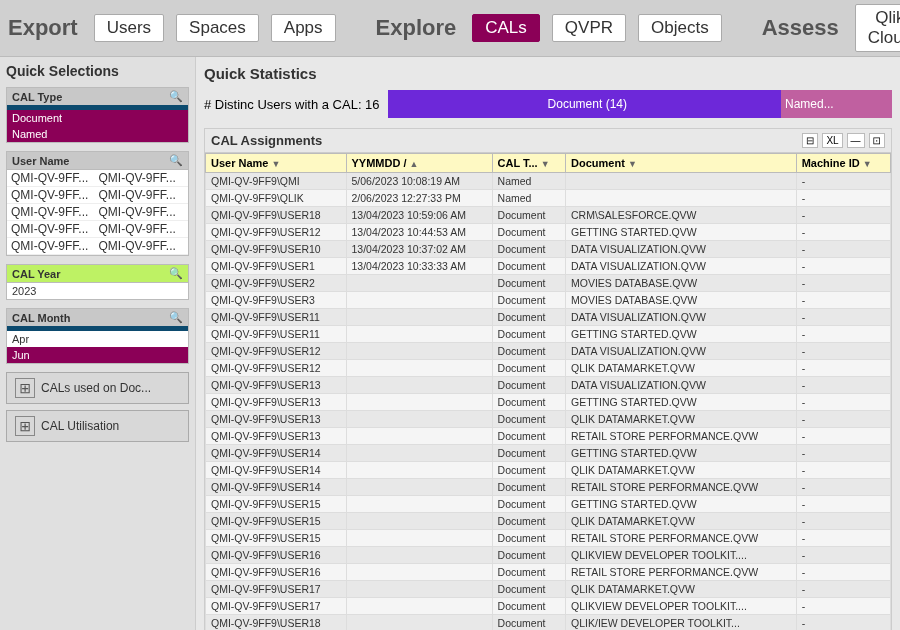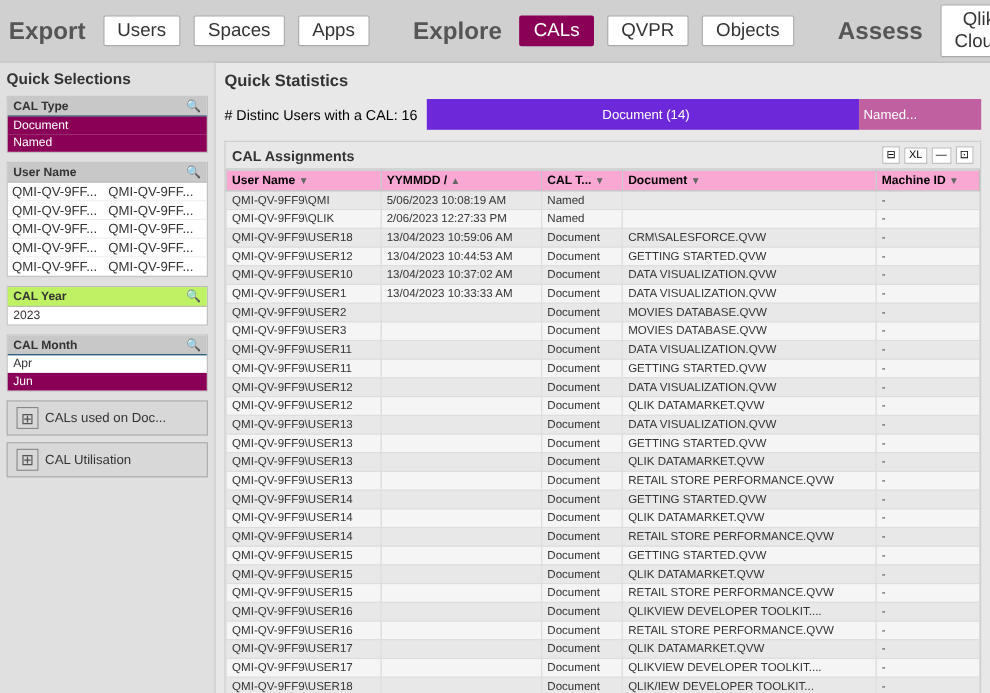--- a/index.html
+++ b/index.html
@@ -14,21 +14,21 @@
 
     
     .main-layout { display: flex; height: calc(630px - 40px); }
 
     
     .sidebar { width: 196px; background: #e0e0e0; padding: 6px; border-right: 1px solid #ccc; overflow-y: auto; flex-shrink: 0; }
 
     .quick-selections-title { font-size: 14px; font-weight: bold; color: #333; margin-bottom: 8px; }
 
     .filter-box { background: white; border: 1px solid #bbb; margin-bottom: 8px; }
-    .filter-header { display: flex; justify-content: space-between; align-items: center; background: #c8c8c8; padding: 2px 5px; border-bottom: 1px solid #0c4a6e; }
+    .filter-header { display: flex; justify-content: space-between; align-items: center; background: #c8c8c8; padding: 2px 5px; border-bottom: 5px solid #0c4a6e; }
     .filter-header-label { font-weight: bold; font-size: 11px; color: #333; }
     .filter-search-icon { color: #555; font-size: 11px; cursor: pointer; }
     .filter-item { padding: 2px 5px; font-size: 11px; color: #333; cursor: pointer; }
     .filter-item.selected { background: #8b0057; color: white; }
 
     .user-name-list { background: white; border: 1px solid #bbb; margin-bottom: 8px; }
     .user-name-header { display: flex; justify-content: space-between; align-items: center; background: #c8c8c8; padding: 2px 5px; border-bottom: 1px solid #bbb; }
     .user-row { display: flex; gap: 2px; padding: 1px 4px; font-size: 10px; color: #333; border-bottom: 1px solid #eee; }
     .user-cell { flex: 1; overflow: hidden; text-overflow: ellipsis; white-space: nowrap; }
 
@@ -50,21 +50,21 @@
     .stats-bar-named { background: #c060a0; height: 100%; display: flex; align-items: center; padding-left: 4px; color: white; font-size: 11px; width: 60px; }
 
     
     .cal-assignments-header { display: flex; justify-content: space-between; align-items: center; background: #e8e8e8; padding: 4px 6px; border: 1px solid #ccc; border-bottom: none; }
     .cal-assignments-title { font-size: 13px; font-weight: bold; color: #333; }
     .table-controls { display: flex; gap: 4px; align-items: center; font-size: 11px; color: #555; }
     .table-ctrl-btn { cursor: pointer; padding: 1px 3px; border: 1px solid #bbb; background: white; font-size: 10px; }
 
     .assignments-table-wrap { flex: 1; overflow-y: auto; border: 1px solid #ccc; }
     .assignments-table { width: 100%; border-collapse: collapse; }
-    .assignments-table th { background: #f9a8d4; border: 1px solid #bbb; padding: 3px 5px; text-align: left; font-size: 11px; font-weight: bold; position: sticky; top: 0; z-index: 1; white-space: nowrap; }
+    .assignments-table th { background: #fef9c3; border: 1px solid #bbb; padding: 3px 5px; text-align: left; font-size: 11px; font-weight: bold; position: sticky; top: 0; z-index: 1; white-space: nowrap; }
     .assignments-table td { border: 1px solid #ddd; padding: 2px 5px; font-size: 10.5px; color: #333; white-space: nowrap; overflow: hidden; max-width: 200px; text-overflow: ellipsis; }
     .assignments-table tr:nth-child(even) td { background: #f5f5f5; }
 
     .sort-arrow { font-size: 9px; color: #666; }
   </style>
 </head>
 <body>
 
 <div class="top-nav">
   <span class="nav-section-title">Export</span>

